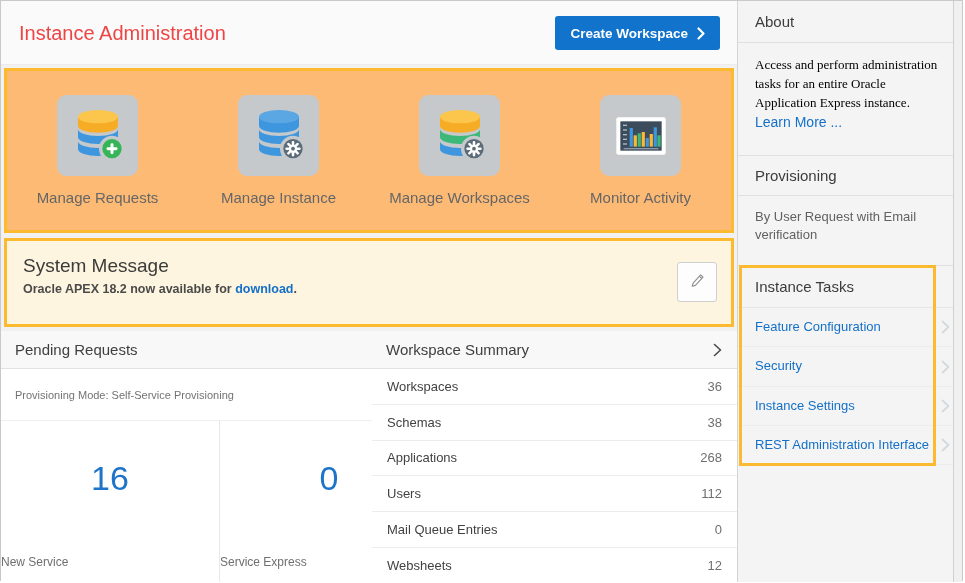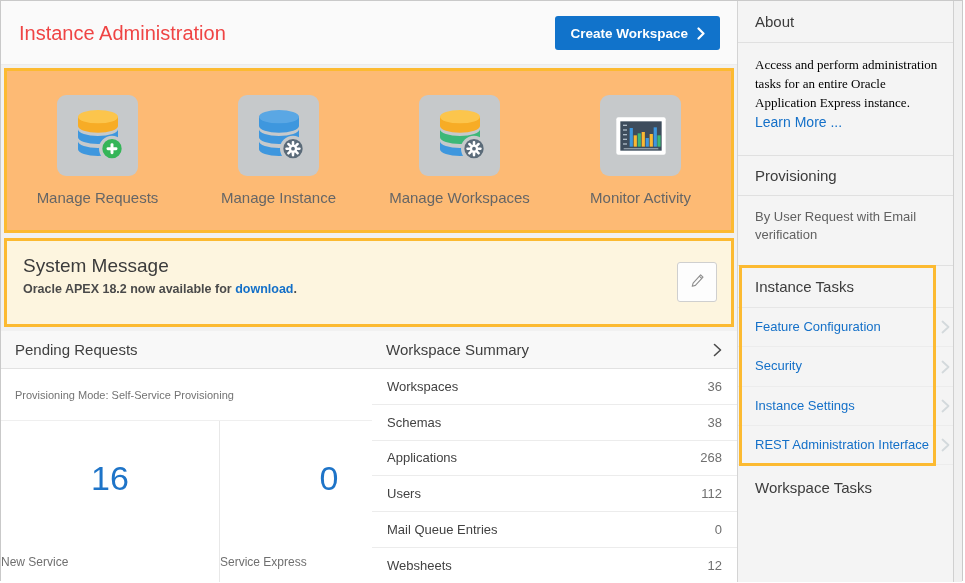--- a/index.html
+++ b/index.html
@@ -290,17 +290,16 @@
         <span>REST Administration Interface</span>
         <span class="task-chev">
             <svg width="11" height="16" viewBox="0 0 11 16">
               <path d="M2.5 2.5 L8.5 8 L2.5 13.5" fill="none" stroke="currentColor" stroke-width="1.8" stroke-linecap="round" stroke-linejoin="round"></path>
             </svg>
           </span>
       </a>
       <div class="orange-overlay"></div>
     </div>
 
-    <div class="sb-h wt-h">Workspace Tasks</div>
   </aside>
 
   <div class="scrollbar"></div>
 </div>
 
 </body></html>

